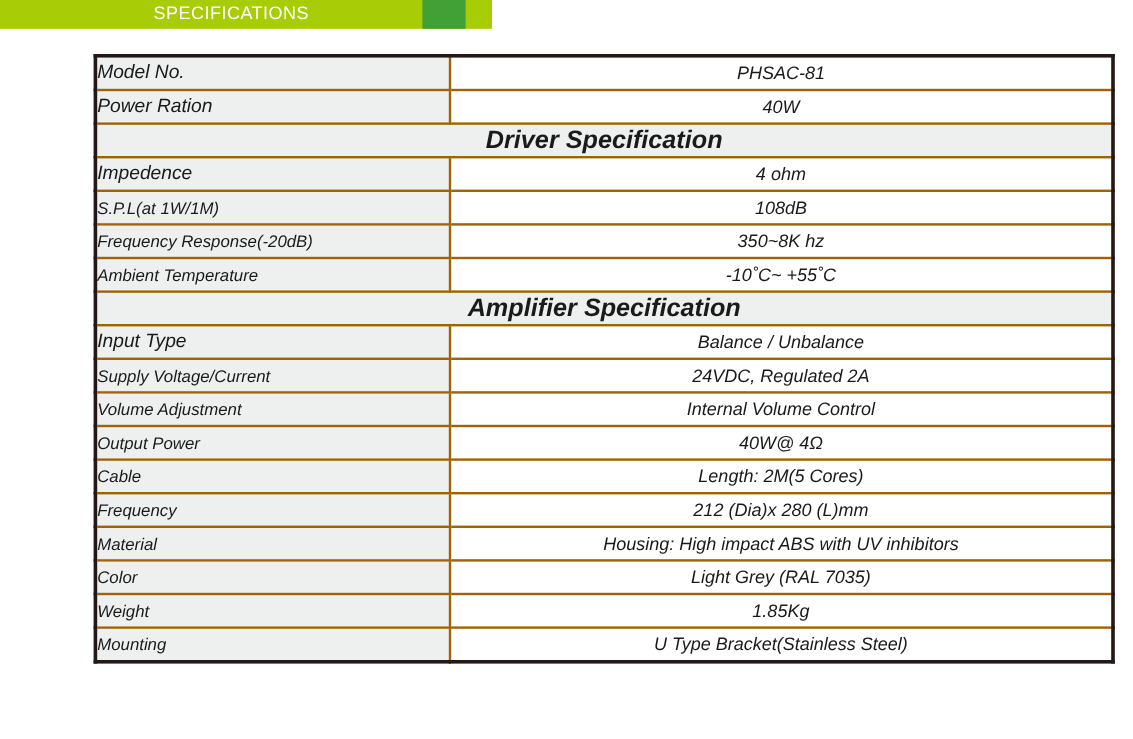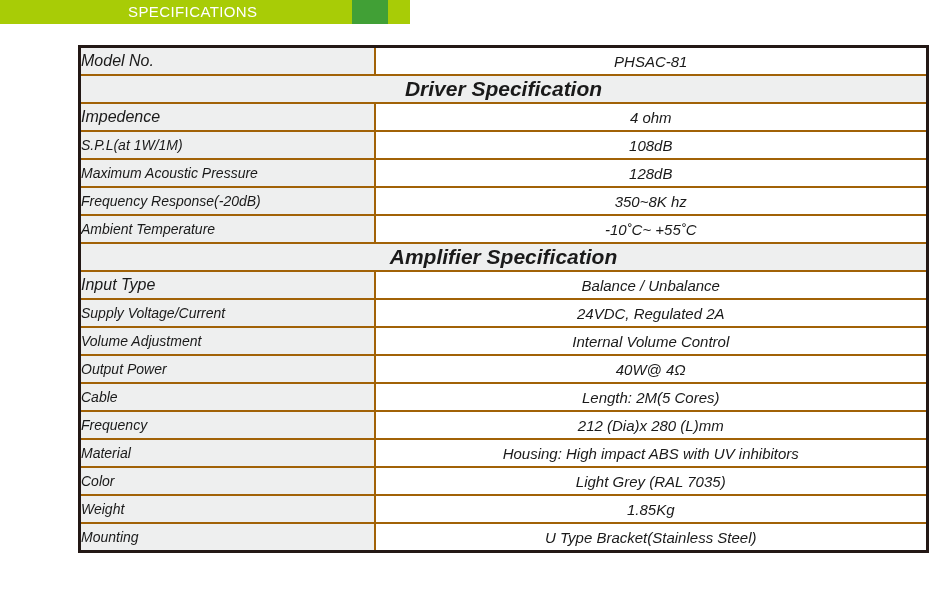--- a/index.html
+++ b/index.html
@@ -115,33 +115,33 @@
     <colgroup>
       <col class="c-label">
       <col class="c-value">
     </colgroup>
     <tbody id="spec-body">
         <tr>
           <td class="label fs-lg">Model No.</td>
           <td class="value fs-lg">PHSAC-81</td>
         </tr>
         <tr>
+          <td class="label fs-lg">Power Ration</td>
+          <td class="value fs-md">40W</td>
+        </tr>
+        <tr>
           <td class="section" colspan="2">Driver Specification</td>
         </tr>
         <tr>
           <td class="label fs-lg">Impedence</td>
           <td class="value fs-md">4 ohm</td>
         </tr>
         <tr>
           <td class="label fs-md">S.P.L(at 1W/1M)</td>
           <td class="value fs-md">108dB</td>
-        </tr>
-        <tr>
-          <td class="label fs-sm">Maximum Acoustic Pressure</td>
-          <td class="value fs-md">128dB</td>
         </tr>
         <tr>
           <td class="label fs-sm">Frequency Response(-20dB)</td>
           <td class="value fs-md">350~8K hz</td>
         </tr>
         <tr>
           <td class="label fs-sm">Ambient Temperature</td>
           <td class="value fs-md">-10˚C~ +55˚C</td>
         </tr>
         <tr>

